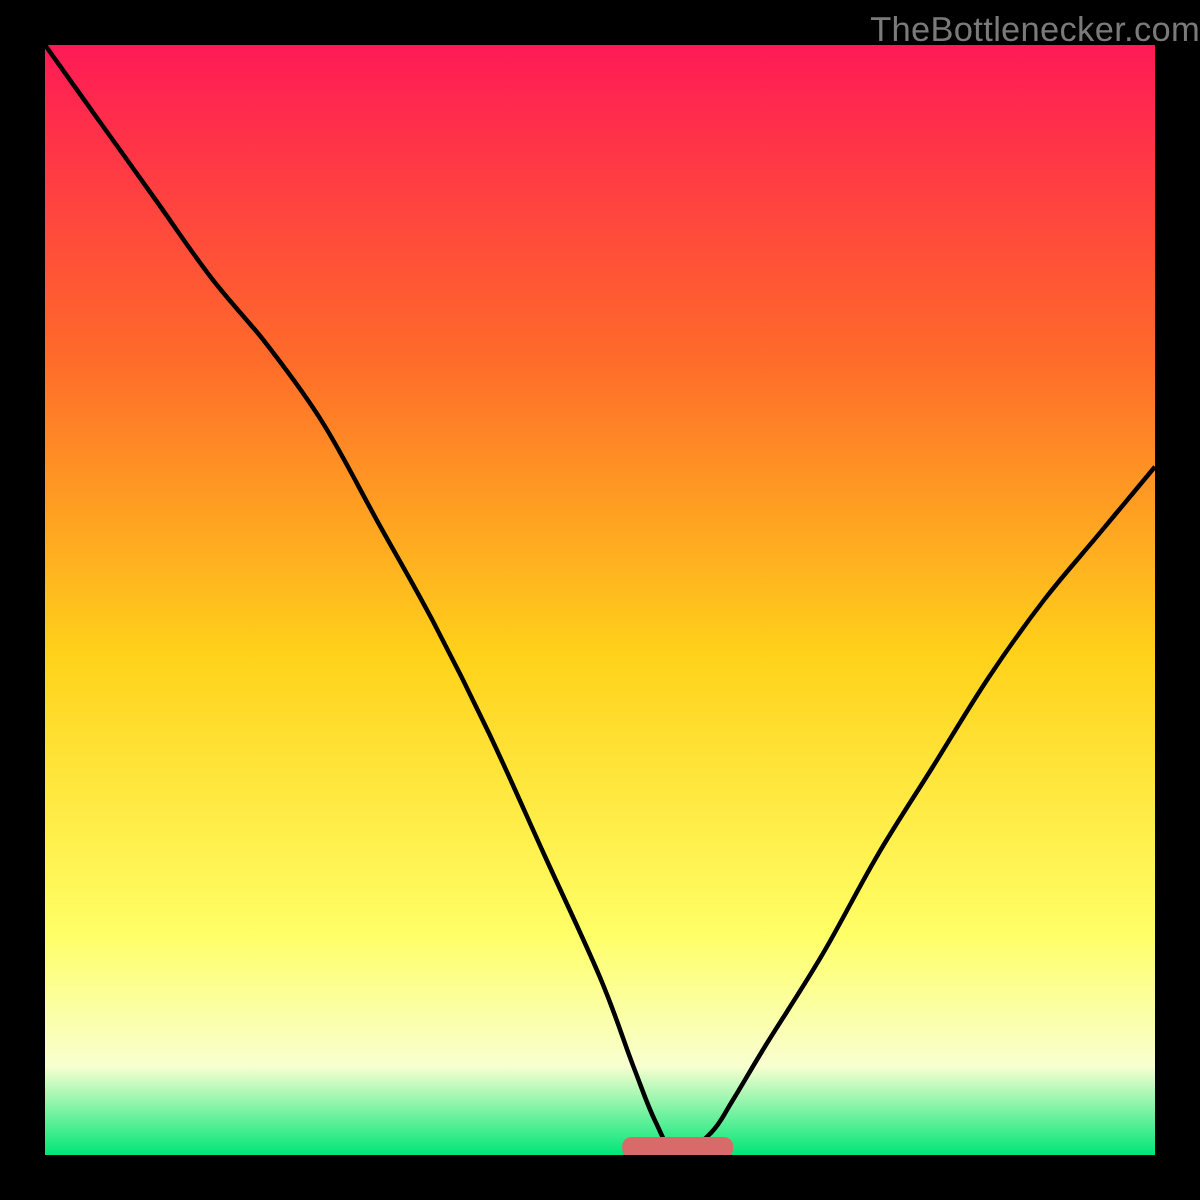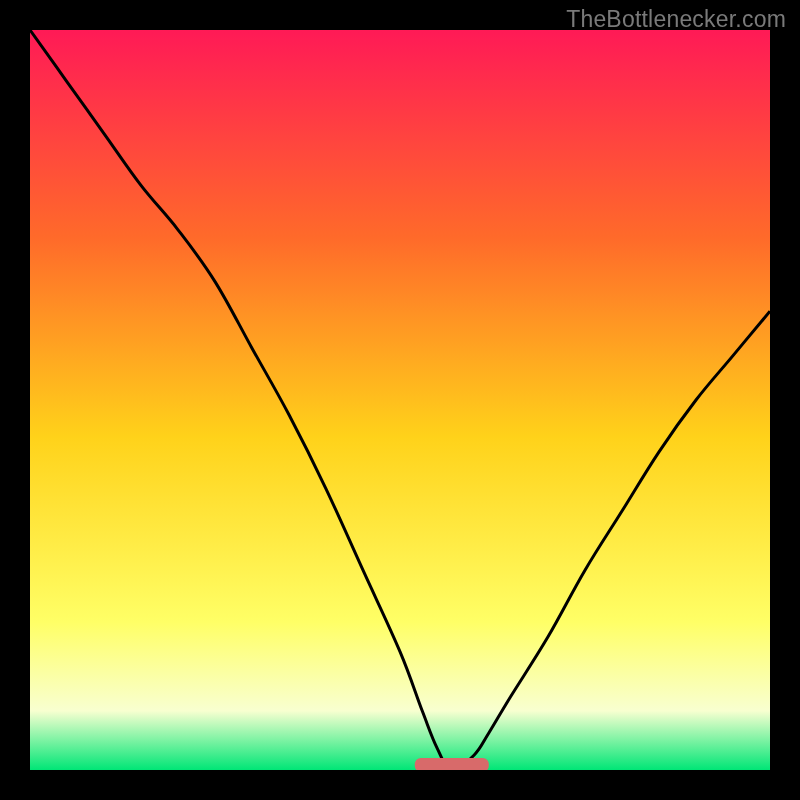--- a/index.html
+++ b/index.html
@@ -37,21 +37,21 @@
     position: absolute;
     left: 0;
     top: 0;
     width: 100%;
     height: 100%;
     pointer-events: none;
   }
   .watermark {
     position: absolute;
     top: 6px;
-    right: 14px;
+    right: 0;
     font-family: Arial, Helvetica, sans-serif;
     font-size: 23px;
     color: #7a7a7a;
     letter-spacing: 0.2px;
     text-align: right;
   }
 </style>
 </head>
 <body>
 

